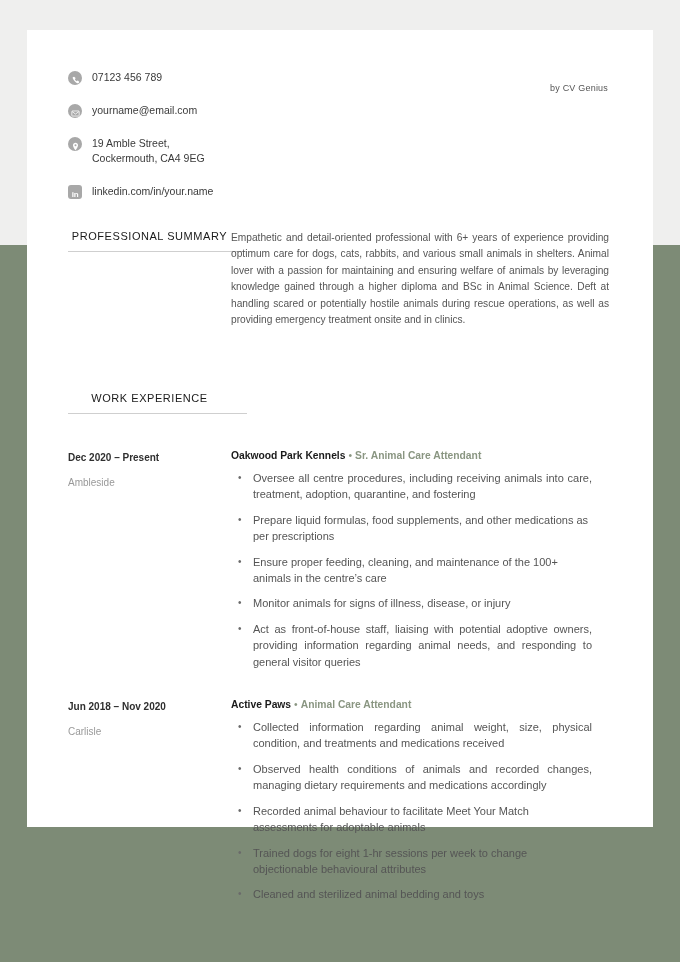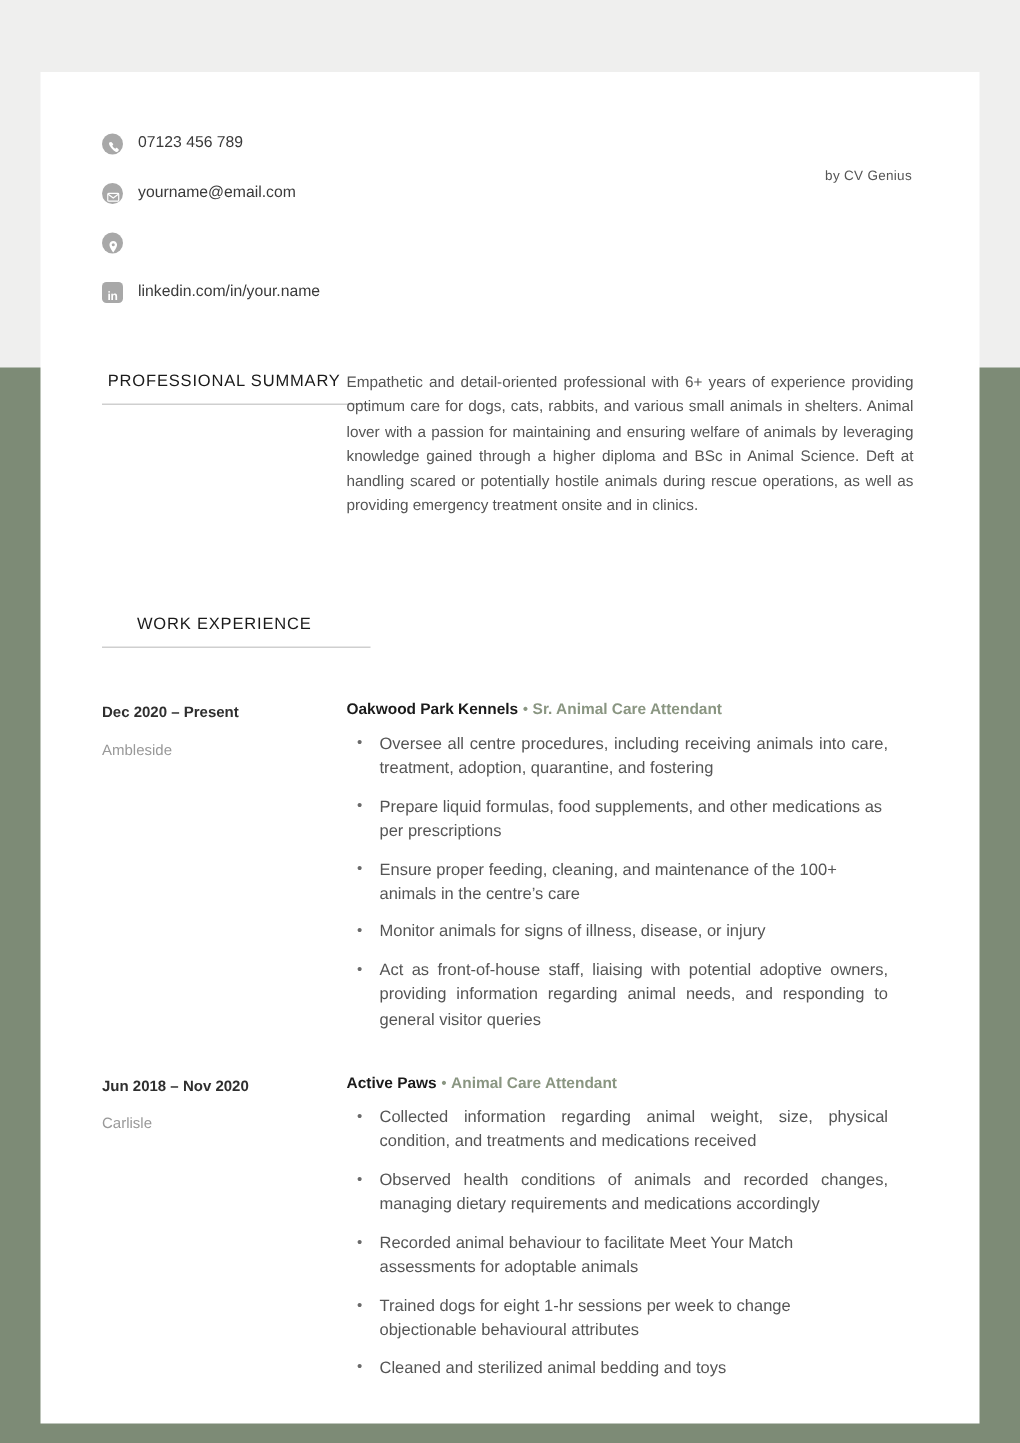--- a/index.html
+++ b/index.html
@@ -9,22 +9,22 @@
     overflow:hidden;
   }
   body { position:relative; background:#eeefee; }
 
   
   .bg-top   { position:absolute; left:0; top:0;    width:680px; height:245px; background:#efefee; }
   .bg-green { position:absolute; left:0; top:245px;width:680px; height:717px; background:#7d8b76; }
 
   
   .page {
-    position:absolute; left:27px; top:48px;
-    width:626px; height:901px;
+    position:absolute; left:27px; top:30px;
+    width:626px; height:797px;
     background:#ffffff;
   }
   .page-inner { position:relative; width:100%; height:100%; }
 
   
   .header { position:absolute; left:0; top:0; width:100%; height:185px; }
 
   .contact-list { position:absolute; left:41px; top:40px; }
   .contact-row  { display:flex; align-items:flex-start; margin-bottom:18px; }
   .contact-row:last-child { margin-bottom:0; }
@@ -49,21 +49,21 @@
   .contact-text .l2 { display:block; }
 
   .title-block { position:absolute; right:45px; top:48px; text-align:right; }
   .cv-title {
     font-size:28px; font-weight:bold; letter-spacing:1.2px;
     line-height:1; white-space:nowrap;
   }
   .cv-title .t-main { color:#76836f; }
   .cv-title .t-accent { color:#111111; }
   .cv-byline {
-    margin-top:16px; font-size:9px; color:#555555; letter-spacing:0.2px;
+    margin-top:5px; font-size:9px; color:#555555; letter-spacing:0.2px;
   }
 
   
   .section { position:absolute; left:0; width:100%; }
   .sec-summary { top:200px; }
   .sec-work    { top:362px; }
 
   .sec-row { display:flex; }
   .sec-left  { width:204px; flex:0 0 204px; padding-left:41px; }
   .sec-right { flex:1; padding-right:44px; }
@@ -140,20 +140,24 @@
         <span class="contact-text">yourname@email.com</span>
       </div>
 
       <div class="contact-row">
         <span class="cicon">
           <svg width="9" height="9" viewBox="0 0 16 16">
                 <path fill="#ffffff" d="M8 1.2c-2.5 0-4.5 2-4.5 4.5 0 3.4 4.5 9.1 4.5 9.1s4.5-5.7 4.5-9.1c0-2.5-2-4.5-4.5-4.5z"></path>
                 <circle cx="8" cy="5.7" r="1.8" fill="#a8a8a8"></circle>
               </svg>
         </span>
+        <span class="contact-text">
+          <span>19 Amble Street,</span>
+          <span class="l2">Cockermouth, CA4 9EG</span>
+        </span>
       </div>
 
       <div class="contact-row">
         <span class="cicon sq">
           <span class="in-text">in</span>
         </span>
         <span class="contact-text">linkedin.com/in/your.name</span>
       </div>
 
     </div>

